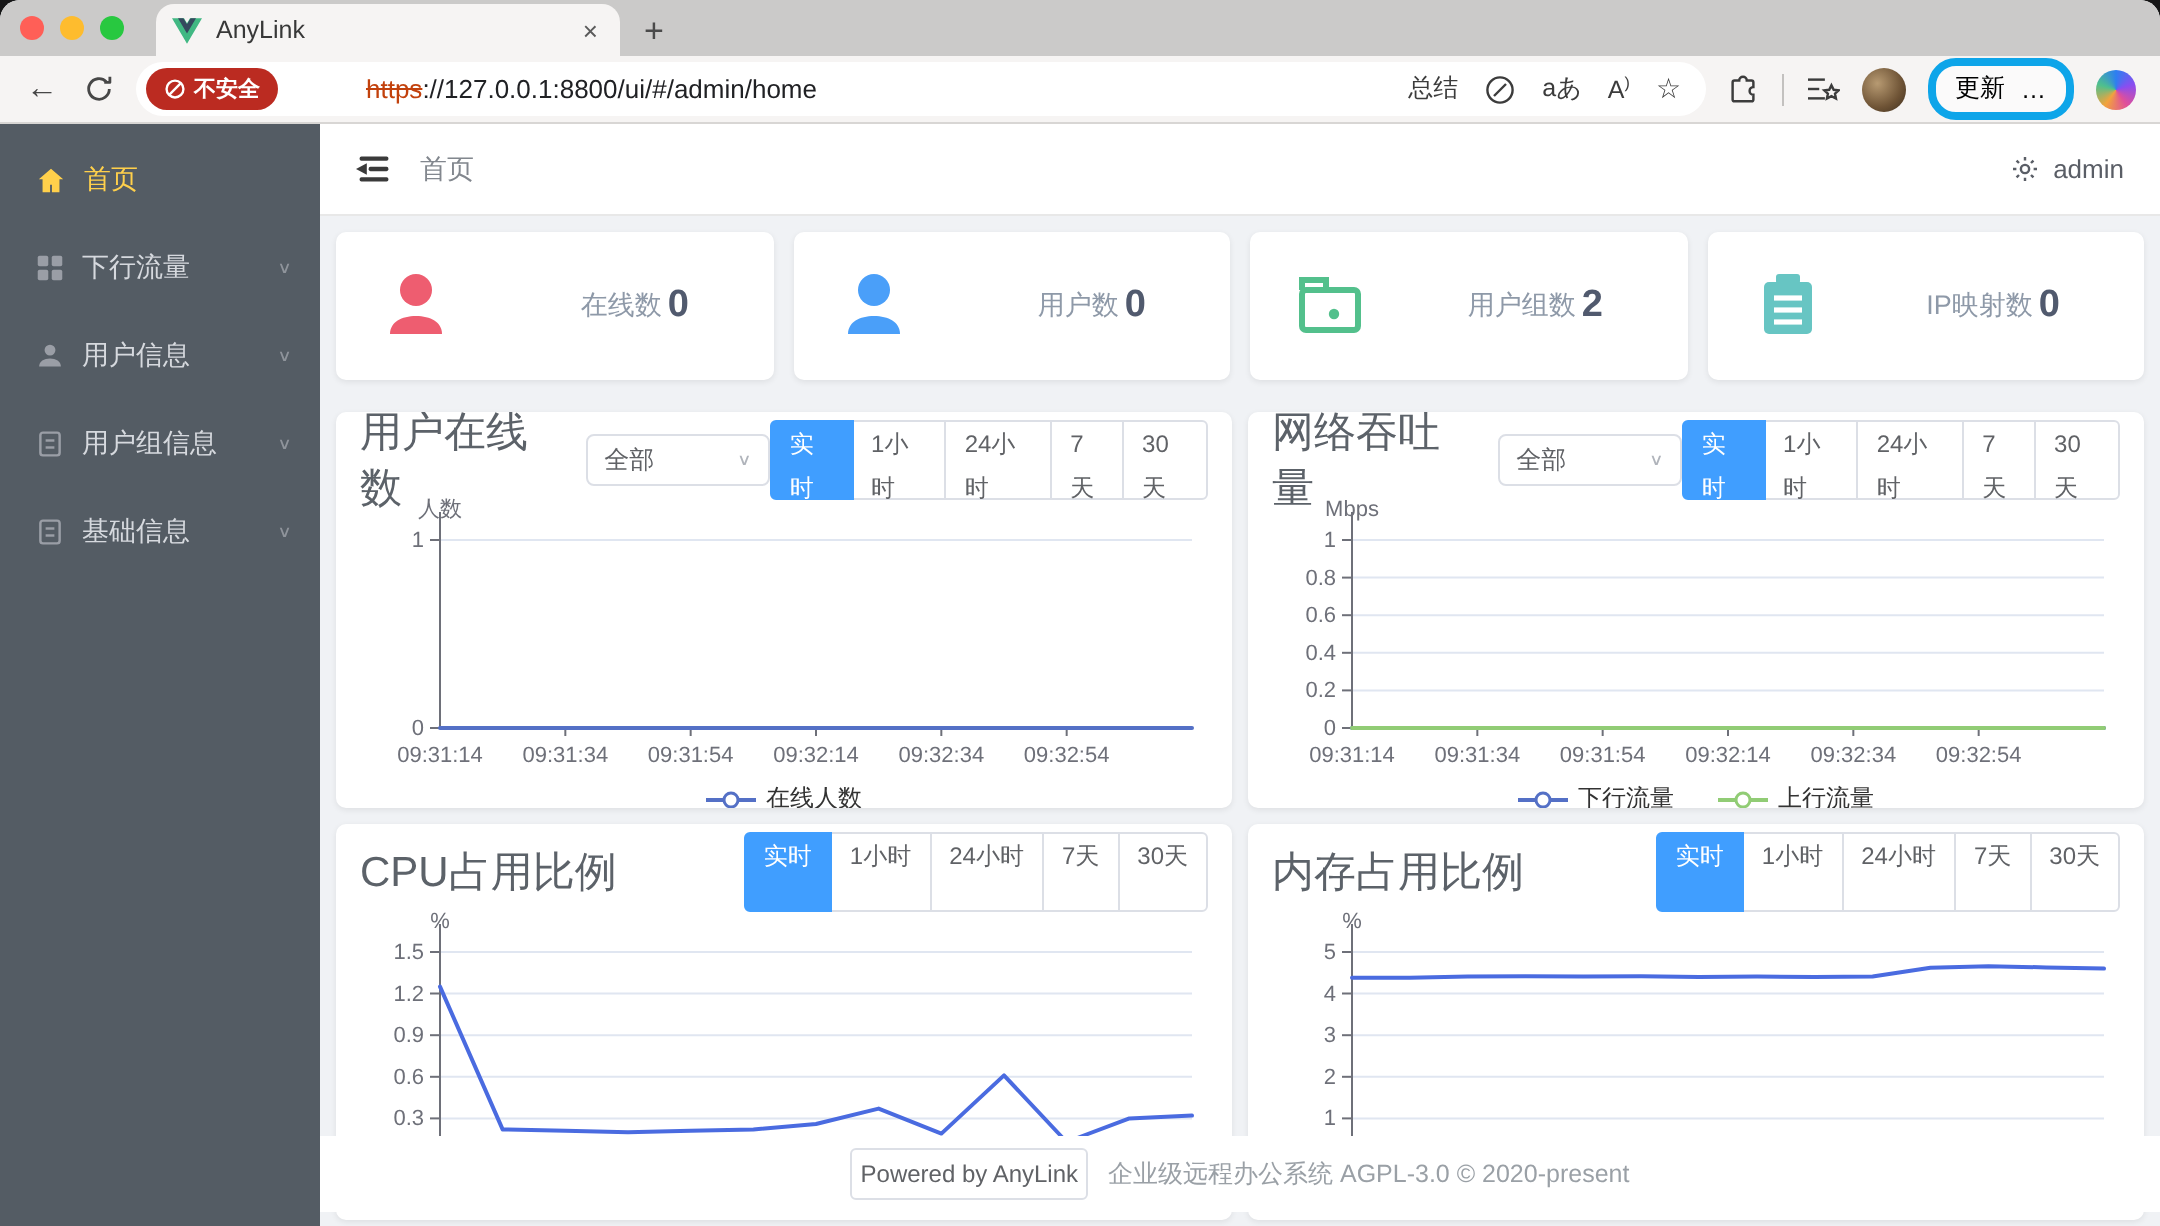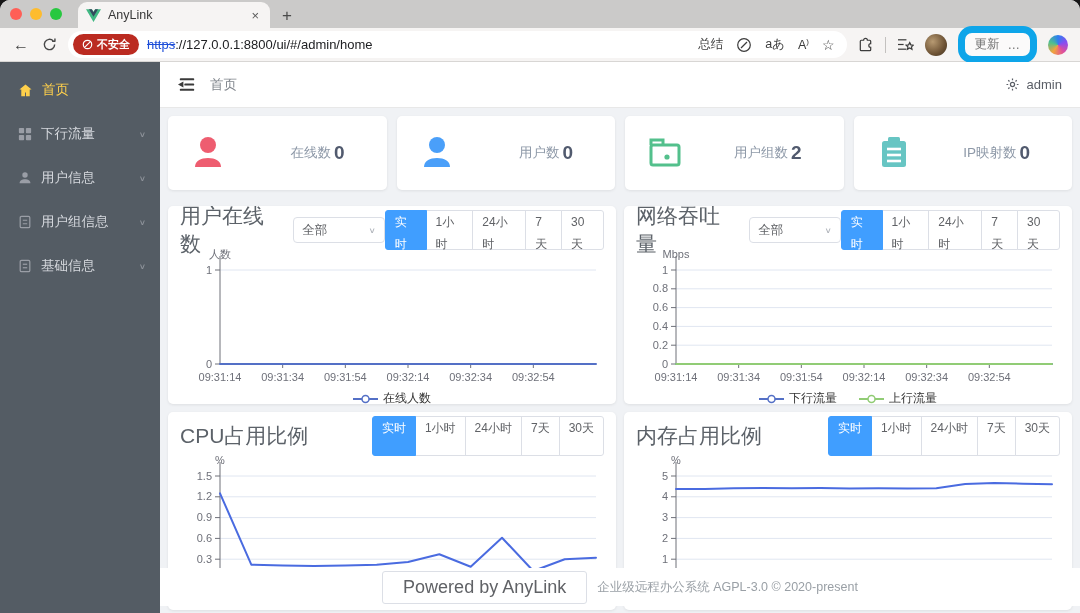--- a/index.html
+++ b/index.html
@@ -4,36 +4,36 @@
 <style>
   html,body{margin:0;padding:0;background:#161616;}
   *{box-sizing:border-box;}
   body{font-family:"Liberation Sans","DejaVu Sans",sans-serif;}
   .screen{position:relative;width:1080px;height:613px;overflow:hidden;border-radius:10px 10px 0 0;background:#f0f2f5;}
 
   
   .tabstrip{height:28px;background:#cbcac9;display:flex;align-items:flex-end;padding:0 10px;}
   .lights{display:flex;gap:8px;align-items:center;height:28px;margin-right:16px;}
   .light{width:12px;height:12px;border-radius:50%;}
-  .tab{width:192px;height:26px;background:#f6f4f3;border-radius:9px 9px 0 0;display:flex;align-items:center;padding:12px 8px;gap:7px;}
+  .tab{width:232px;height:26px;background:#f6f4f3;border-radius:9px 9px 0 0;display:flex;align-items:center;padding:12px 8px;gap:7px;}
   .tab-title{font-size:12.5px;color:#383838;flex:1;}
   .tab-close{font-size:13px;color:#5a5a5a;cursor:default;padding:0 3px;}
   .newtab{font-size:17px;color:#4a4a4a;margin-left:12px;margin-bottom:4px;line-height:1;}
   .toolbar{height:34px;background:#f6f4f3;display:flex;align-items:center;padding:0 12px;gap:10px;border-bottom:1px solid #d8d6d4;}
   .navicon{width:18px;height:18px;display:flex;align-items:center;justify-content:center;color:#474747;font-size:16px;}
   .omnibox{flex:1;height:27px;background:#fff;border-radius:14px;display:flex;align-items:center;padding:0 6px 0 5px;gap:8px;}
   .danger-badge{display:flex;align-items:center;gap:4px;background:#bb2b21;color:#fff;border-radius:11px;padding:3px 9px;font-size:11px;font-weight:bold;}
   .url{font-size:13px;color:#202124;flex:1;white-space:nowrap;overflow:hidden;}
-  .url .scheme{color:#1d4ed8;text-decoration:line-through;}
+  .url .scheme{color:#c2410c;text-decoration:line-through;margin-left:36px;}
   .omni-actions{display:flex;align-items:center;gap:13px;color:#3c3c3c;padding-right:6px;}
   .omni-actions .txt{font-size:12.5px;}
   .chrome-right{display:flex;align-items:center;gap:11px;}
   .vdiv{width:1px;height:16px;background:#c3c1bf;}
   .avatar{width:22px;height:22px;border-radius:50%;background:radial-gradient(circle at 35% 35%,#b79a72,#6e5335 60%,#3c2e1e);}
-  .update-pill{display:flex;align-items:center;gap:8px;border:7px solid #0ea5e9;border-radius:14px;padding:3px 10px;font-size:12.5px;color:#737373;background:#fbfafa;}
+  .update-pill{display:flex;align-items:center;gap:8px;border:4px solid #0ea5e9;border-radius:14px;padding:3px 10px;font-size:12.5px;color:#000000;background:#fbfafa;}
   .copilot{width:20px;height:20px;border-radius:50%;background:conic-gradient(#2d7ff0,#8a4df0,#e04f9a,#f2a33c,#4fc08d,#2d7ff0);}
 
   
   .app{display:flex;height:551px;}
   .sidebar{width:160px;background:#545c64;flex:none;padding-top:6px;}
   .side-item{height:44px;display:flex;align-items:center;padding:0 14px 0 18px;gap:9px;font-size:13.5px;color:#d6d9de;cursor:default;}
   .side-item .lbl{flex:1;}
   .side-item.active{color:#ffd04b;}
   .chev{color:#8f949b;font-size:10px;transform:scaleY(.8);}
   .main{flex:1;position:relative;display:flex;flex-direction:column;overflow:hidden;background:#f0f2f5;}
@@ -63,21 +63,21 @@
   .btn.active{background:#409EFF;border-color:#409EFF;color:#fff;position:relative;}
   .chart-body{margin-top:2px;}
   .ax-name,.tick{fill:#6E7079;font-size:11px;}
   .grid{stroke:#E0E6F1;stroke-width:1;}
   .ax{stroke:#6E7079;stroke-width:1;}
   .legend{display:flex;justify-content:center;gap:22px;margin-top:0;}
   .lg-item{display:flex;align-items:center;gap:5px;font-size:12px;color:#333;}
 
   
   .footer{position:absolute;left:0;right:0;bottom:7px;height:38px;background:#fff;display:flex;align-items:center;justify-content:center;gap:10px;z-index:5;}
-  .powered{border:1px solid #dcdfe6;border-radius:3px;padding:5px 20px;font-size:18px;color:#606266;background:#fff;}
+  .powered{border:1px solid #dcdfe6;border-radius:3px;padding:5px 4px;font-size:12px;color:#606266;background:#fff;}
   .license{font-size:12.5px;color:#9aa0a6;}
   .watermark{position:absolute;right:16px;bottom:12px;display:flex;align-items:center;gap:10px;z-index:9;color:#a9a9a9;font-size:27px;letter-spacing:2px;}
 </style>
 </head>
 <body>
 
 <div class="screen">
 
   <div class="tabstrip">
     <div class="lights">

